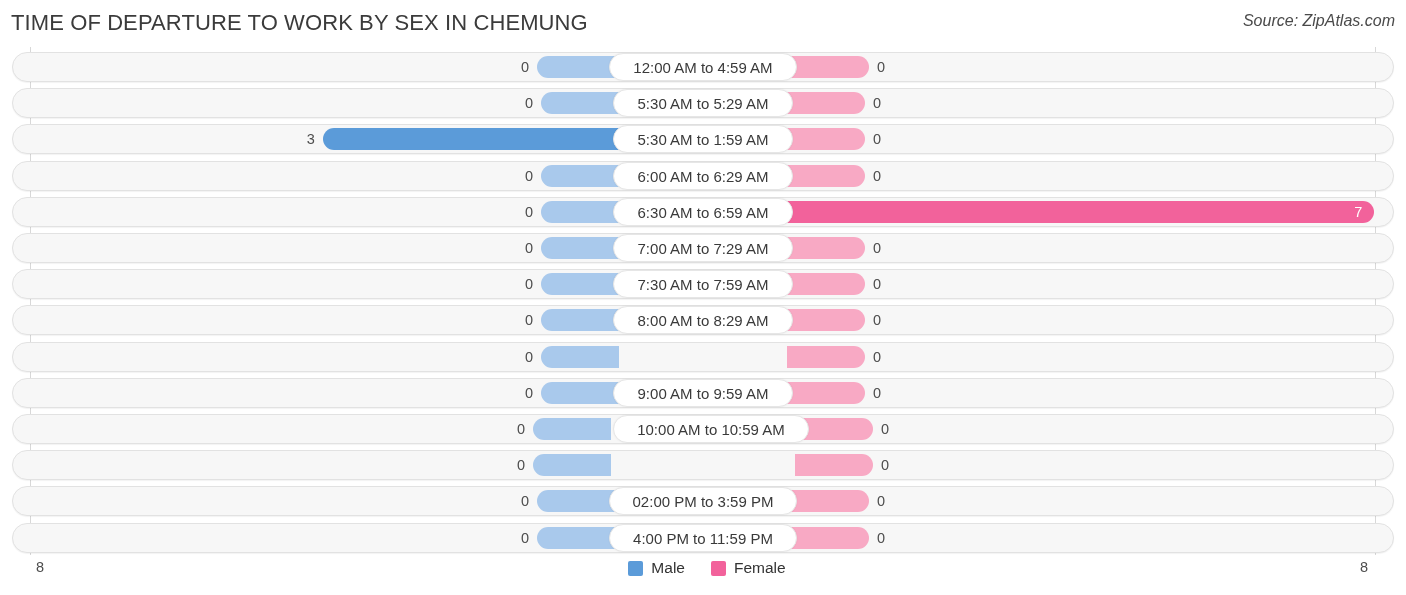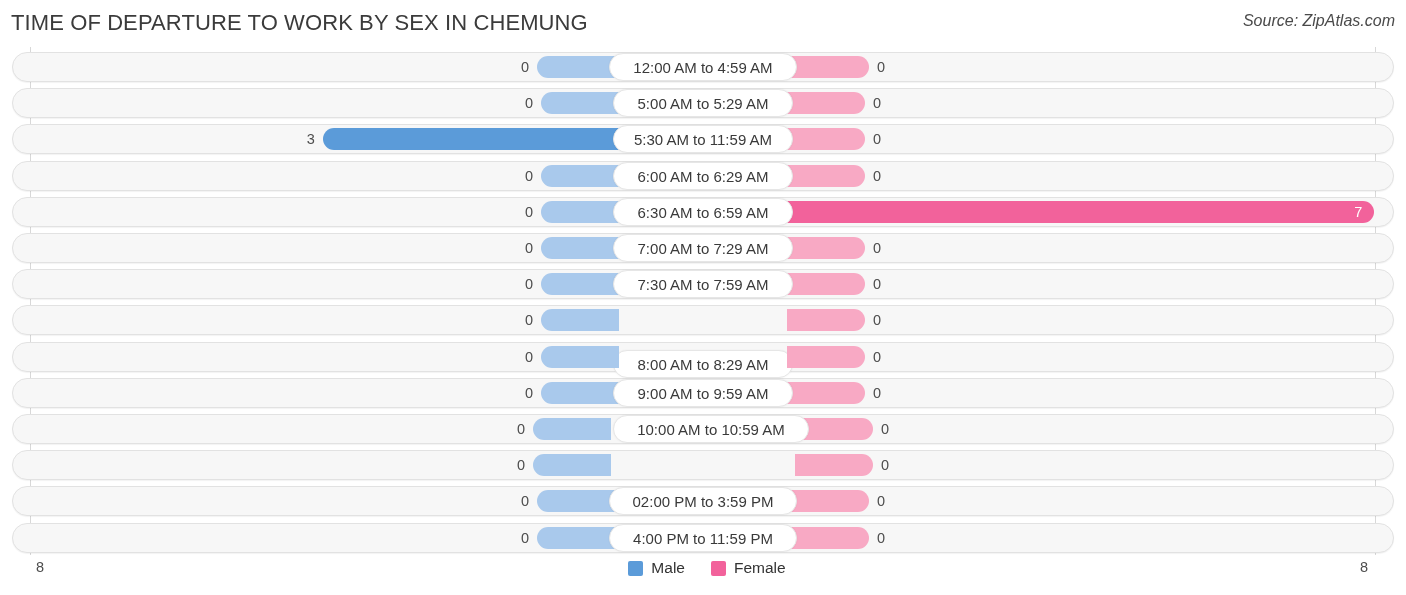--- a/index.html
+++ b/index.html
@@ -205,28 +205,28 @@
         <div class="bar bar-female" style="left: 791px; width: 78px;"></div>
         <div class="value value-male" style="left: 481px; width: 48px;">0</div>
         <div class="value value-female" style="left: 877px; width: 48px;">0</div>
         <div class="pill" style="left: 609px; width: 188px;">12:00 AM to 4:59 AM</div>
       </div>
       <div class="bars" style="top: 41.2px;">
         <div class="bar bar-male" style="left: 541px; width: 78px;"></div>
         <div class="bar bar-female" style="left: 787px; width: 78px;"></div>
         <div class="value value-male" style="left: 485px; width: 48px;">0</div>
         <div class="value value-female" style="left: 873px; width: 48px;">0</div>
-        <div class="pill" style="left: 613px; width: 180px;">5:00 AM to 5:29 AM</div>
+        <div class="pill" style="left: 613px; width: 180px;">5:30 AM to 5:29 AM</div>
       </div>
       <div class="bars" style="top: 77.4px;">
         <div class="bar bar-male hot" style="left: 322.75px; width: 296.25px;"></div>
         <div class="bar bar-female" style="left: 787px; width: 78px;"></div>
         <div class="value value-male" style="left: 266.75px; width: 48px;">3</div>
         <div class="value value-female" style="left: 873px; width: 48px;">0</div>
-        <div class="pill" style="left: 613px; width: 180px;">5:30 AM to 11:59 AM</div>
+        <div class="pill" style="left: 613px; width: 180px;">5:30 AM to 1:59 AM</div>
       </div>
       <div class="bars" style="top: 113.6px;">
         <div class="bar bar-male" style="left: 541px; width: 78px;"></div>
         <div class="bar bar-female" style="left: 787px; width: 78px;"></div>
         <div class="value value-male" style="left: 485px; width: 48px;">0</div>
         <div class="value value-female" style="left: 873px; width: 48px;">0</div>
         <div class="pill" style="left: 613px; width: 180px;">6:00 AM to 6:29 AM</div>
       </div>
       <div class="bars" style="top: 149.8px;">
         <div class="bar bar-male" style="left: 541px; width: 78px;"></div>
@@ -247,21 +247,21 @@
         <div class="bar bar-female" style="left: 787px; width: 78px;"></div>
         <div class="value value-male" style="left: 485px; width: 48px;">0</div>
         <div class="value value-female" style="left: 873px; width: 48px;">0</div>
         <div class="pill" style="left: 613px; width: 180px;">7:30 AM to 7:59 AM</div>
       </div>
       <div class="bars" style="top: 258.4px;">
         <div class="bar bar-male" style="left: 541px; width: 78px;"></div>
         <div class="bar bar-female" style="left: 787px; width: 78px;"></div>
         <div class="value value-male" style="left: 485px; width: 48px;">0</div>
         <div class="value value-female" style="left: 873px; width: 48px;">0</div>
-        <div class="pill" style="left: 613px; width: 180px; margin-top: 44px;">8:00 AM to 8:29 AM</div>
+        <div class="pill" style="left: 613px; width: 180px;">8:00 AM to 8:29 AM</div>
       </div>
       <div class="bars" style="top: 294.6px;">
         <div class="bar bar-male" style="left: 541px; width: 78px;"></div>
         <div class="bar bar-female" style="left: 787px; width: 78px;"></div>
         <div class="value value-male" style="left: 485px; width: 48px;">0</div>
         <div class="value value-female" style="left: 873px; width: 48px;">0</div>
       </div>
       <div class="bars" style="top: 330.8px;">
         <div class="bar bar-male" style="left: 541px; width: 78px;"></div>
         <div class="bar bar-female" style="left: 787px; width: 78px;"></div>

